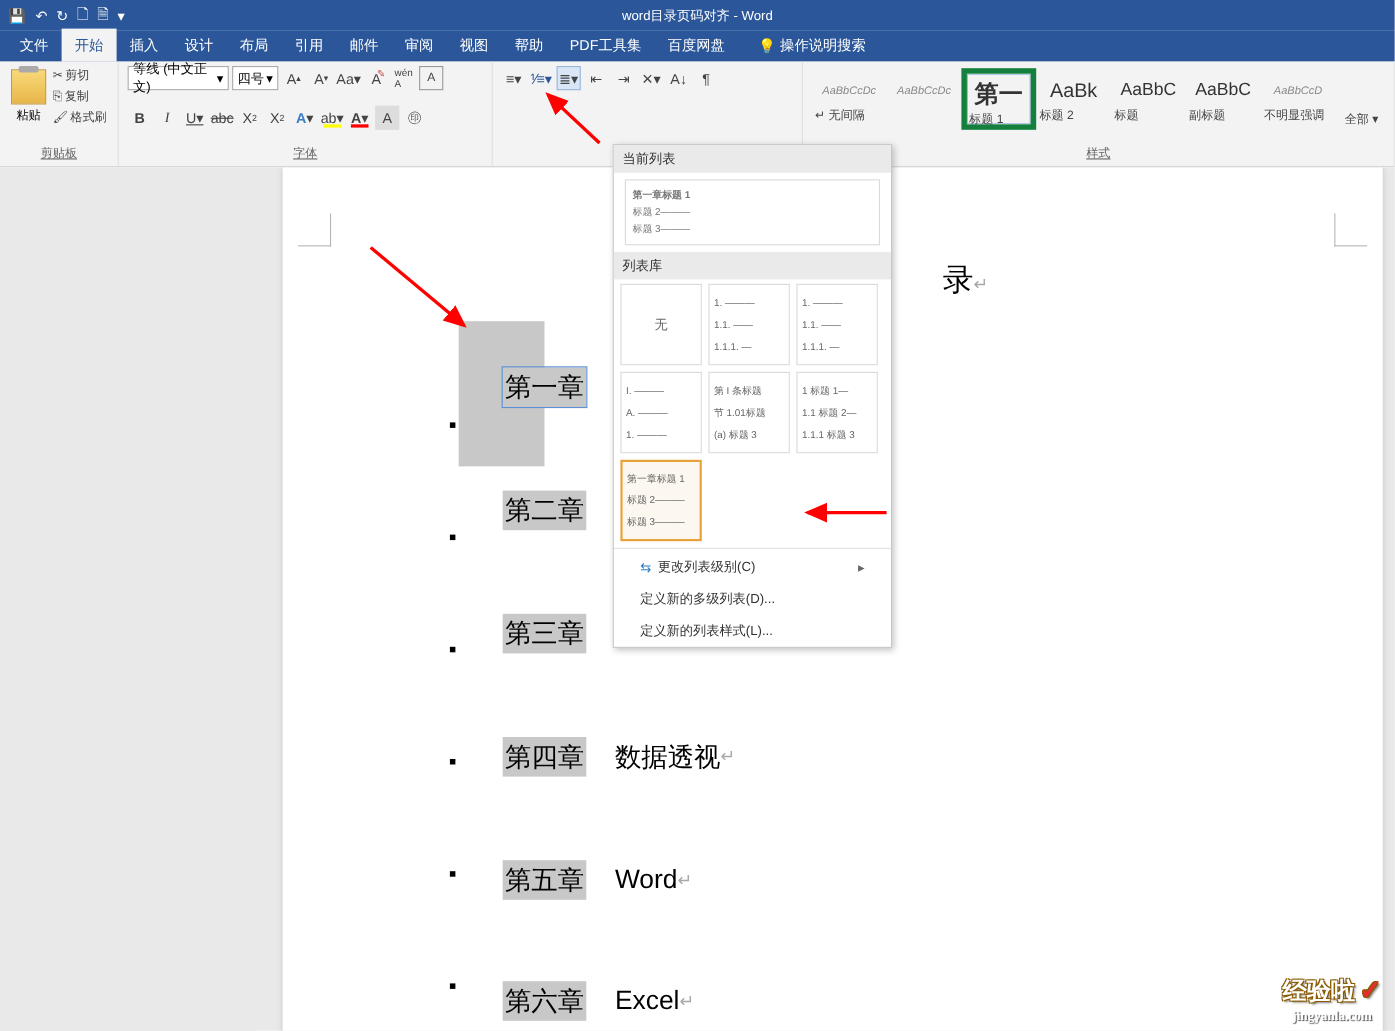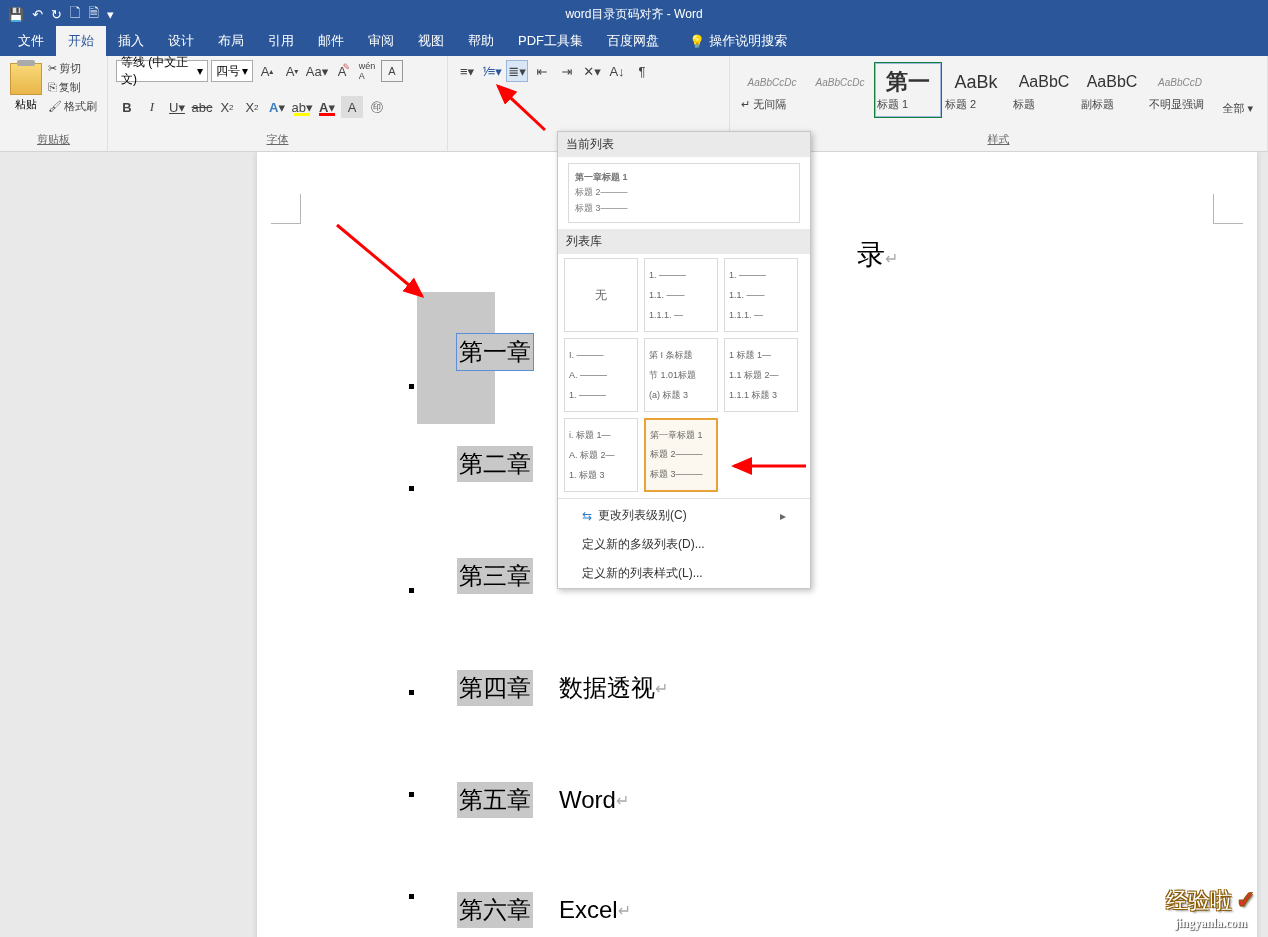--- a/index.html
+++ b/index.html
@@ -26,21 +26,21 @@
 .font-combo.size { width: 42px; }
 .small-btn { width: 22px; height: 22px; display: flex; align-items: center; justify-content: center; cursor: pointer; color: #444; font-size: 13px; }
 .bold { font-weight: bold; }
 .italic { font-style: italic; font-family: serif; }
 .underline { text-decoration: underline; }
 .strike { text-decoration: line-through; }
 .color-btn { position: relative; }
 .color-line { position: absolute; bottom: 2px; left: 3px; right: 3px; height: 3px; }
 .styles-gallery { display: flex; gap: 0; align-items: flex-start; margin-top: 2px; }
 .style-item { width: 68px; height: 56px; border: 1px solid transparent; padding: 4px 2px; cursor: pointer; }
-.style-item.selected { border: 1px solid #15803d; box-shadow: inset 0 0 0 1px #9bb8e0; }
+.style-item.selected { border: 5px solid #15803d; box-shadow: inset 0 0 0 1px #9bb8e0; }
 .style-preview { font-size: 13px; color: #333; height: 30px; display: flex; align-items: center; justify-content: center; overflow: hidden; }
 .style-name { font-size: 11px; color: #444; }
 .all-dd { font-size: 11px; color: #444; padding: 2px 6px; cursor: pointer; text-align: right; }
 .page-area { background: #e9e9e9; position: absolute; top: 152px; left: 0; right: 0; bottom: 0; overflow: hidden; }
 .page { background: #fff; width: 1000px; margin-left: 257px; min-height: 900px; position: relative; padding: 60px 40px; box-shadow: 0 0 6px rgba(0,0,0,0.15); }
 .page .corner-tl { position: absolute; top: 42px; left: 14px; width: 30px; height: 30px; border-bottom: 1px solid #b5b5b5; border-right: 1px solid #b5b5b5; }
 .page .corner-tr { position: absolute; top: 42px; right: 14px; width: 30px; height: 30px; border-bottom: 1px solid #b5b5b5; border-left: 1px solid #b5b5b5; }
 .toc-title { font-size: 28px; margin-left: 560px; margin-top: 24px; }
 .cr { color: #aaa; font-size: 16px; }
 .entry { margin-top: 60px; display: flex; align-items: center; font-size: 24px; position: relative; }
@@ -60,21 +60,21 @@
 .dd-preview-block .pv-line { display: flex; align-items: center; gap: 3px; white-space: nowrap; overflow: hidden; }
 .dd-grid { padding: 4px 6px; display: flex; flex-wrap: wrap; gap: 6px; }
 .dd-grid .dd-tile { width: 74px; height: 74px; border: 1px solid #dadada; background: #fff; font-size: 9px; color: #666; display: flex; flex-direction: column; justify-content: space-around; padding: 6px 4px; cursor: pointer; }
 .dd-tile.none { align-items: center; justify-content: center; font-size: 12px; }
 .dd-tile.chosen { border: 2px solid #e8a23a; background: #fdf8ef; }
 .dd-menu-item { padding: 6px 24px; font-size: 12px; color: #333; cursor: pointer; display: flex; align-items: center; gap: 6px; }
 .dd-divider { border-top: 1px solid #e0e0e0; margin: 2px 0; }
 .dd-arrow-r { margin-left: auto; color: #666; }
 .red-arrow { position: absolute; z-index: 60; pointer-events: none; }
 .watermark { position: absolute; right: 12px; bottom: 6px; z-index: 100; text-align: center; font-family: "STKaiti","KaiTi",serif; }
-.watermark .wm-top { color: #fff; font-size: 22px; font-weight: normal; text-shadow: -1px -1px 0 #8a5a00,1px -1px 0 #8a5a00,-1px 1px 0 #8a5a00,1px 1px 0 #8a5a00,2px 2px 2px rgba(0,0,0,0.5); }
+.watermark .wm-top { color: #fff; font-size: 22px; font-weight: bold; text-shadow: -1px -1px 0 #8a5a00,1px -1px 0 #8a5a00,-1px 1px 0 #8a5a00,1px 1px 0 #8a5a00,2px 2px 2px rgba(0,0,0,0.5); }
 .watermark .wm-top .check { color: #e62e2e; font-size: 24px; margin-left: 4px; }
 .watermark .wm-bot { color: #fff; font-size: 12px; font-weight: bold; text-shadow: 1px 1px 1px rgba(0,0,0,0.7); }
 .multilevel-btn { background: #d8e6f6; border: 1px solid #9ab6da; }
 </style>
 </head>
 <body>
 
 <div class="titlebar">
   <div class="qat">
     <span class="qat-btn">💾</span>
@@ -305,25 +305,20 @@
       </div>
     <div class="dd-tile">
         <div class="pv-line"><span>第 I 条标题</span></div>
         <div class="pv-line"><span>节 1.01标题</span></div>
         <div class="pv-line"><span>(a) 标题 3</span></div>
       </div>
     <div class="dd-tile">
         <div class="pv-line"><span>1 标题 1—</span></div>
         <div class="pv-line"><span>1.1 标题 2—</span></div>
         <div class="pv-line"><span>1.1.1 标题 3</span></div>
-      </div>
-    <div class="dd-tile">
-        <div class="pv-line"><span>i. 标题 1—</span></div>
-        <div class="pv-line"><span>A. 标题 2—</span></div>
-        <div class="pv-line"><span>1. 标题 3</span></div>
       </div>
     <div class="dd-tile chosen">
         <div class="pv-line"><span>第一章标题 1</span></div>
         <div class="pv-line"><span>标题 2———</span></div>
         <div class="pv-line"><span>标题 3———</span></div>
       </div>
   </div>
   <div class="dd-divider"></div>
   <div class="dd-menu-item">
       <span style="color:#2b7cc4">⇆</span>

